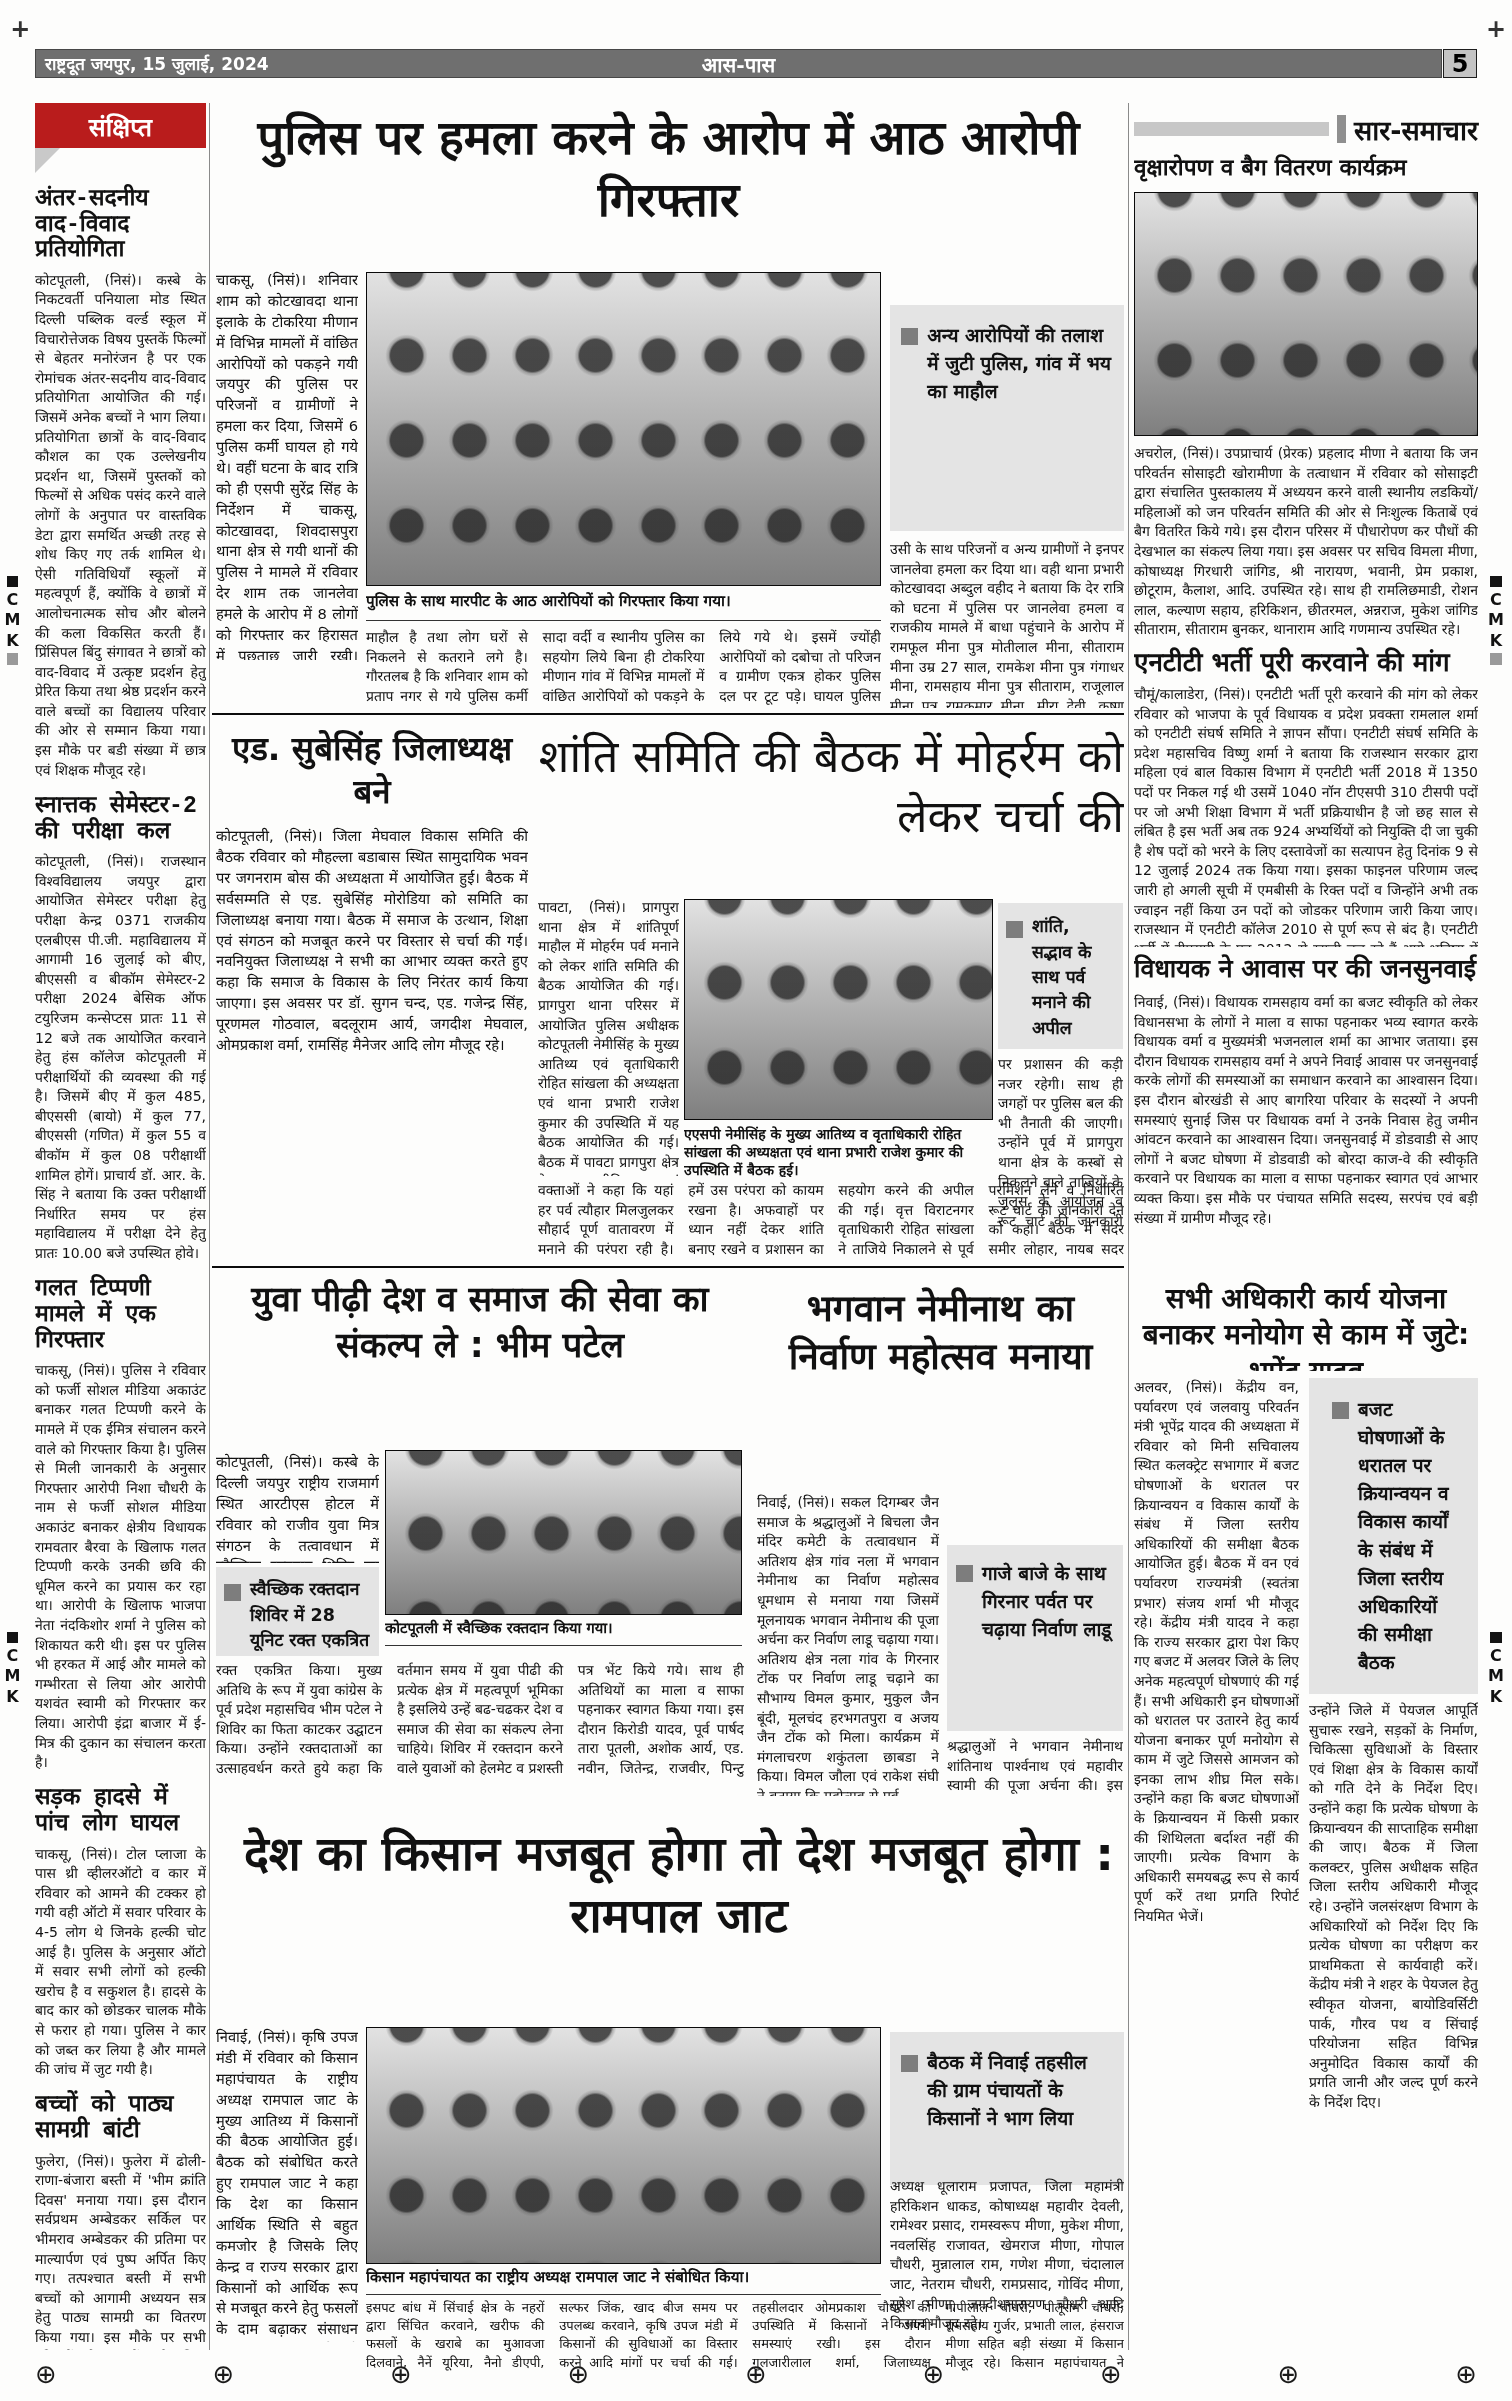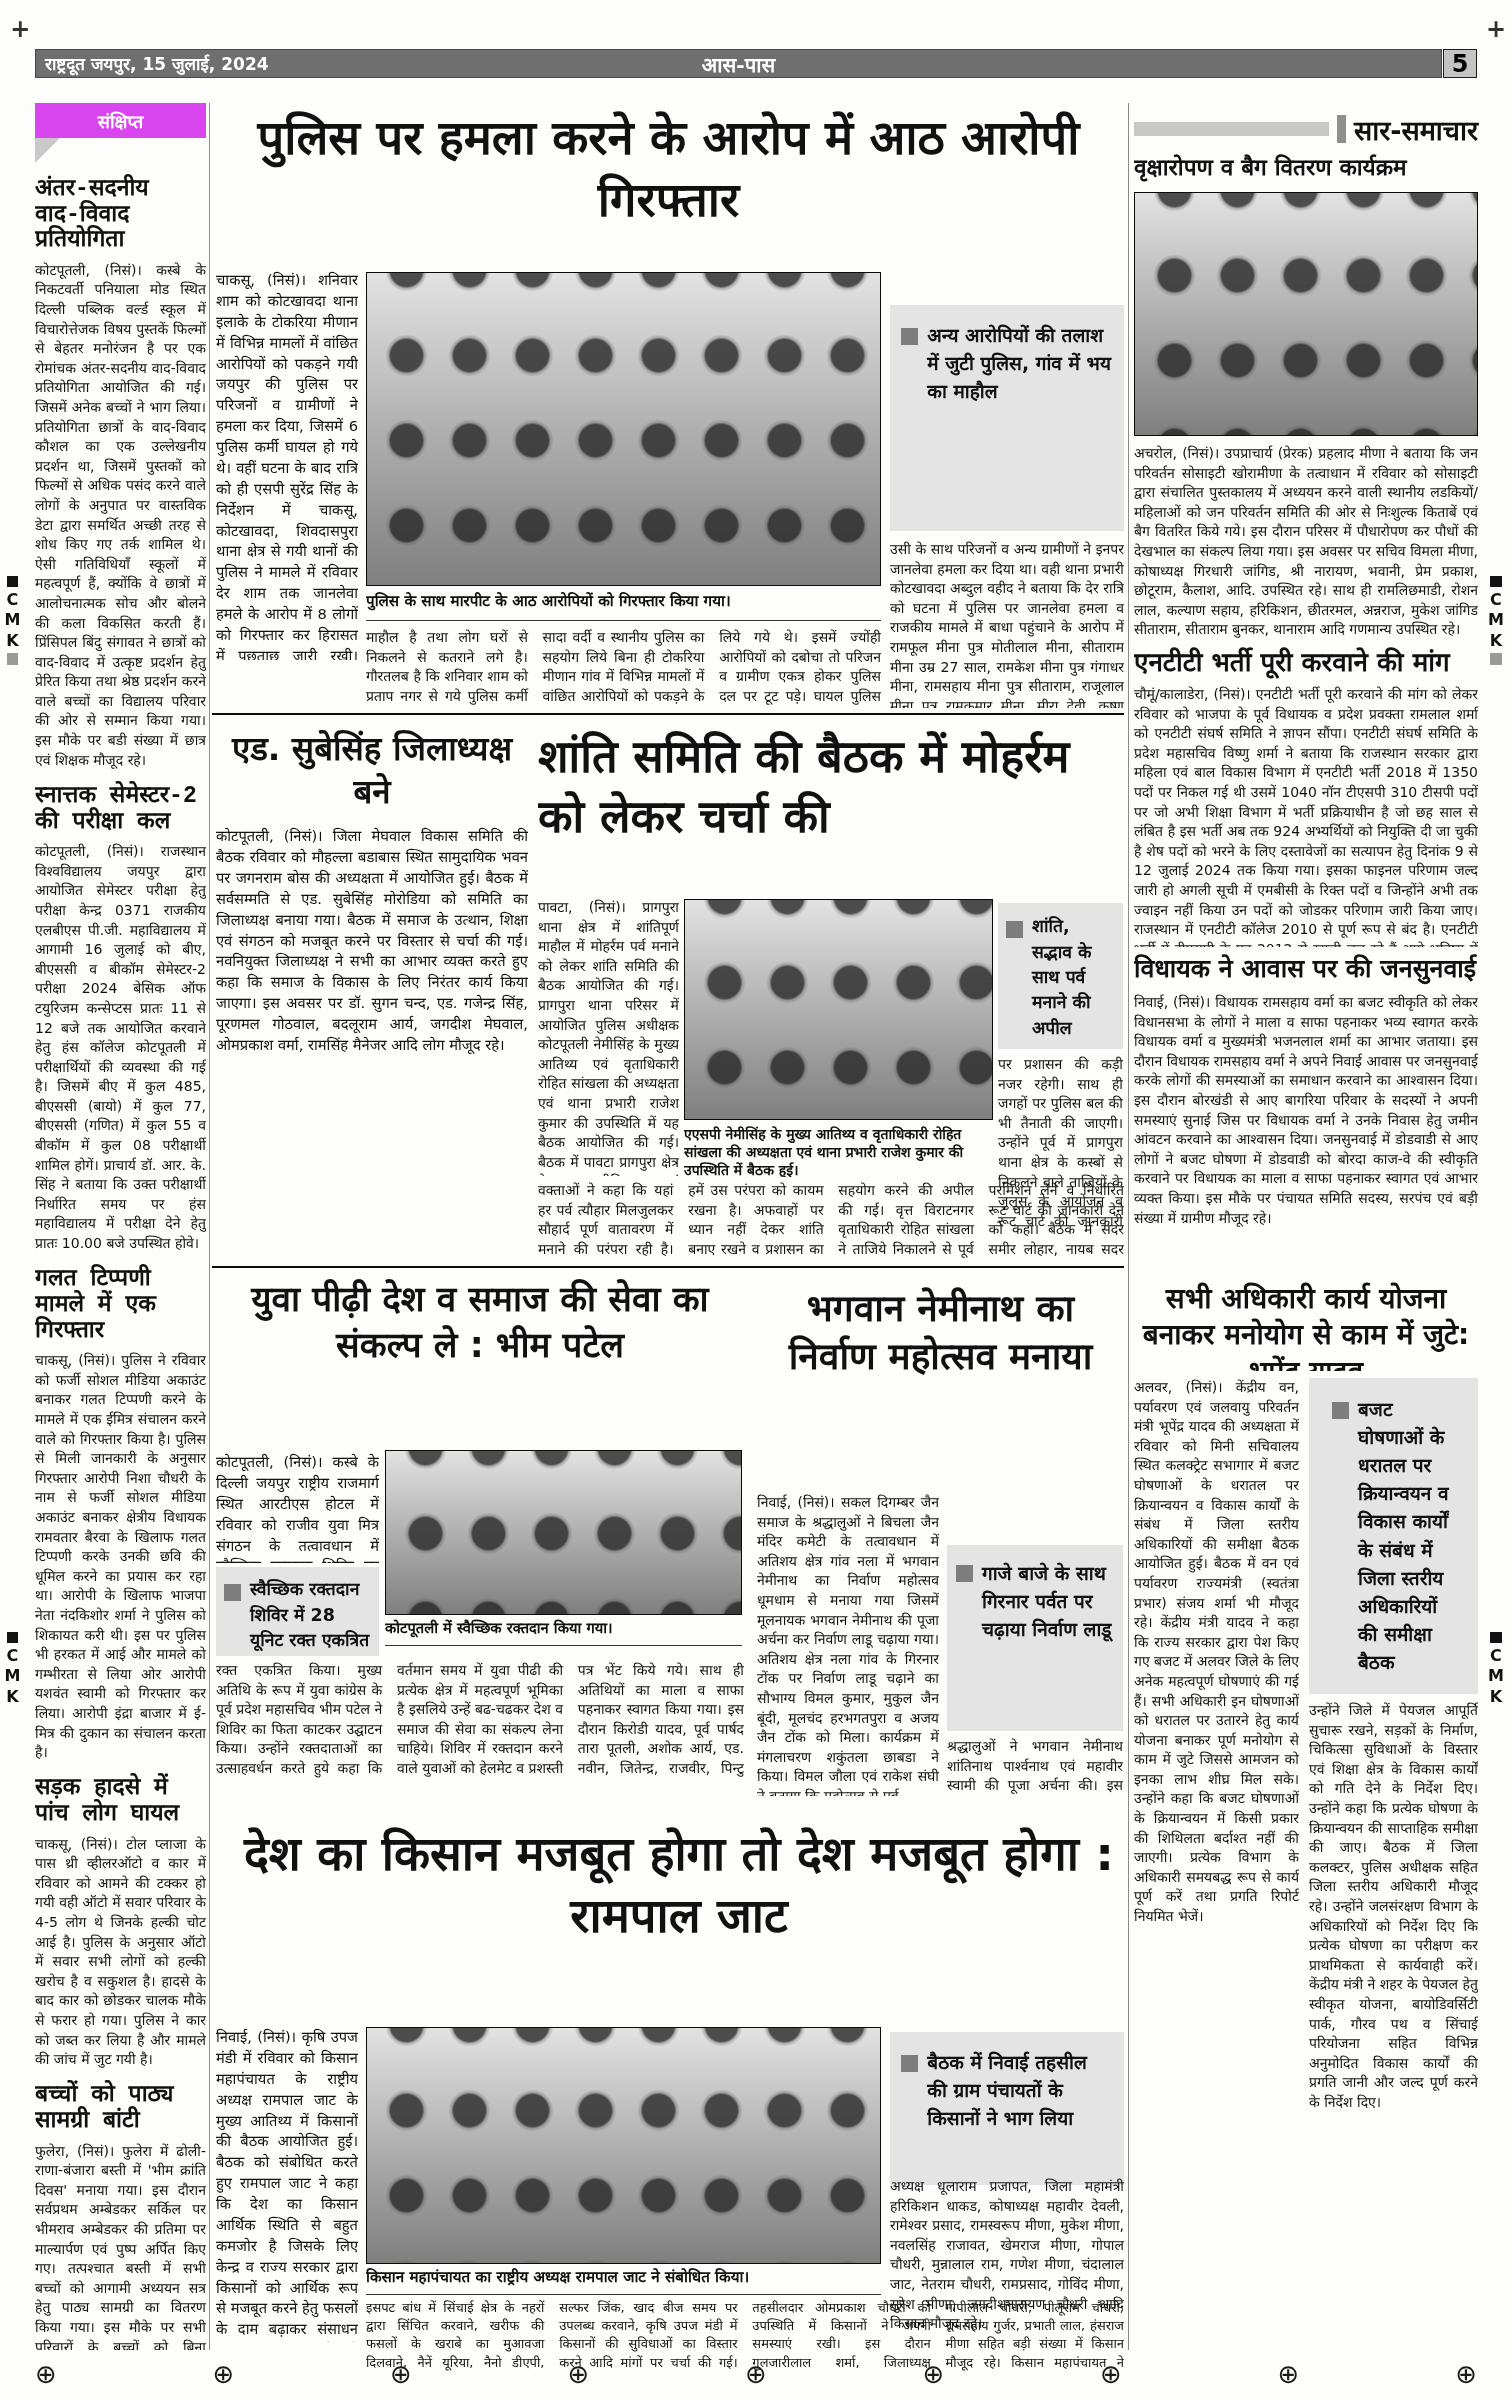--- a/index.html
+++ b/index.html
@@ -5,28 +5,28 @@
   html,body{margin:0;padding:0;background:#e9e9e6;}
   .page{position:relative;width:1512px;height:2401px;background:#fdfdfc;font-family:"DejaVu Sans",sans-serif;color:#111;overflow:hidden;}
   .abs{position:absolute;box-sizing:border-box;}
   .clip{overflow:hidden;}
   
   .masthead{background:#6f6f6f;color:#fff;border:1.1px solid #474747;display:flex;align-items:center;}
   .masthead .date{font-size:17px;font-weight:bold;padding-left:9px;white-space:nowrap;}
   .masthead .center{position:absolute;left:0;right:0;text-align:center;font-size:20.3px;font-weight:bold;}
   .pagenum{background:#c4c4c4;color:#000;border:1.7px solid #1d1d1d;font-size:24px;font-weight:bold;display:flex;align-items:center;justify-content:center;}
   
-  .kicker{background:#d946ef;color:#fff;font-size:18px;font-weight:bold;text-align:center;padding:5.6px 0;}
+  .kicker{background:#b91c1c;color:#fff;font-size:25px;font-weight:bold;text-align:center;padding:5.6px 0;}
   .fold{width:0;height:0;border-top:25px solid #c9c9c9;border-right:25px solid transparent;}
   .brief-head{font-size:23px;font-weight:bold;line-height:1.12;margin:13.6px 0 6.8px;font-family:Liberation Mono, monospace;}
   .body-text{font-size:14px;line-height:1.4;text-align:justify;}
   .body-lg{font-size:14.7px;line-height:1.42;text-align:justify;}
   
   .headline-xl{font-size:47px;font-weight:bold;text-align:center;line-height:1.32;}
-  .headline-lg{font-size:45px;font-weight:bold;text-align:left;line-height:1.34;}
+  .headline-lg{font-size:45px;font-weight:normal;text-align:right;line-height:1.34;}
   .headline-md{font-size:35px;font-weight:bold;text-align:center;line-height:1.3;}
   .headline-md2{font-size:33px;font-weight:bold;text-align:center;line-height:1.3;}
   .headline-side{font-size:22.6px;font-weight:bold;line-height:1.2;white-space:nowrap;}
   .headline-side2{font-size:28px;font-weight:bold;text-align:center;line-height:1.3;}
   .caption{font-size:15.2px;font-weight:bold;line-height:1.3;}
   
   .highlight{background:#e4e4e4;display:flex;gap:9px;padding:16px 11.3px;}
   .hl-bullet{width:17px;height:17px;background:#7d7d7d;flex:0 0 auto;margin-top:6.8px;}
   .hl-text{font-size:19px;font-weight:bold;line-height:1.48;}
   .hl-text-sm{font-size:17.5px;font-weight:bold;line-height:1.45;}

